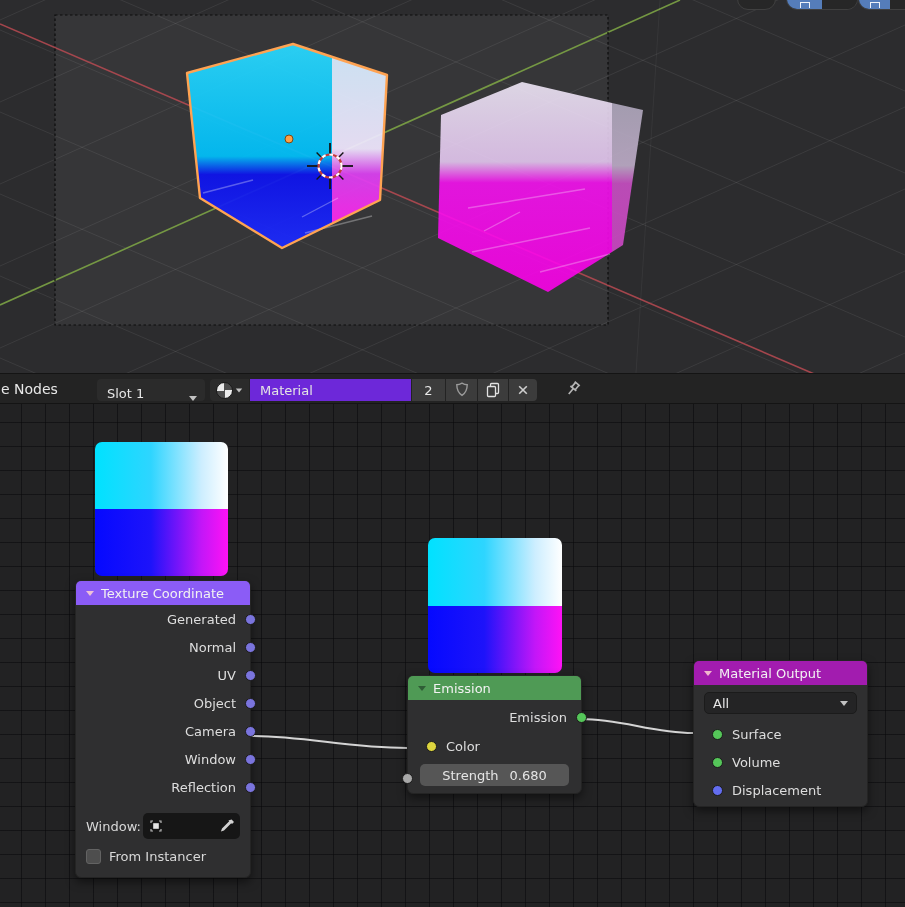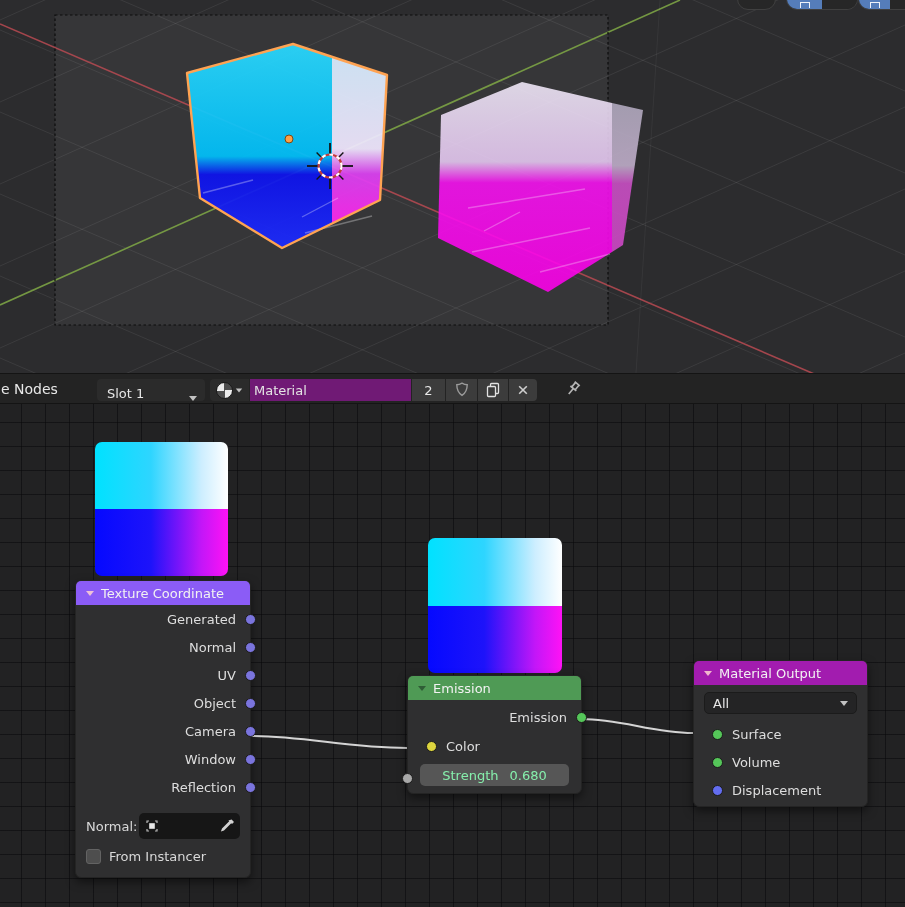--- a/index.html
+++ b/index.html
@@ -21,21 +21,21 @@
   .slot-select{position:absolute;left:97px;top:5px;width:108px;height:22px;background:#2b2b2b;
                border-radius:4px;display:flex;align-items:flex-end;box-sizing:border-box;padding:0 8px 0 10px;color:#e6e6e6;}
   .slot-select .lbl{flex:1;}
   .chev{width:0;height:0;border-left:4px solid transparent;border-right:4px solid transparent;border-top:5px solid #c2c2c2;}
   .mat-group{position:absolute;left:210px;top:5px;height:22px;display:flex;gap:1px;}
   .sphere-btn{width:39px;background:#2b2b2b;border-radius:4px 0 0 4px;display:flex;align-items:center;justify-content:center;gap:2px;}
   .sphere{width:15px;height:15px;border-radius:50%;
           background:conic-gradient(#4e4e4e 0 25%, #ececec 0 50%, #4e4e4e 0 75%, #ececec 0);
           border:1px solid #1a1a1a;}
   .sphere-btn .chev{transform:scale(.8);}
-  .name-field{width:161px;background:#701a75;color:#e4e4e4;display:flex;align-items:center;padding-left:4px;box-sizing:border-box;}
+  .name-field{width:161px;background:#6d28d9;color:#e4e4e4;display:flex;align-items:center;padding-left:10px;box-sizing:border-box;}
   .hbtn{background:#3c3c3c;display:flex;align-items:center;justify-content:center;color:#e8e8e8;}
   .count-btn{width:33px;}
   .shield-btn{width:31px;}
   .copy-btn{width:30px;}
   .x-btn{width:28px;border-radius:0 4px 4px 0;}
   .pin-btn{position:absolute;left:561px;top:4px;width:24px;height:24px;display:flex;align-items:center;justify-content:center;}
   
   .editor{position:absolute;left:0;top:404px;width:905px;height:503px;background:#222223;
           background-image:linear-gradient(to right, rgba(8,8,10,.55) 1px, transparent 1px),
                            linear-gradient(to bottom, rgba(8,8,10,.55) 1px, transparent 1px);
@@ -57,21 +57,21 @@
         border:1.5px solid #1b1b1b;box-sizing:border-box;}
   .sock.right{right:-6px;}
   .sock.left{left:-6px;}
   .field-row{display:flex;align-items:center;margin:12px 10px 0 10px;height:26px;}
   .obj-label{margin-right:2px;}
   .obj-field{flex:1;height:26px;background:#161616;border-radius:5px;display:flex;align-items:center;
              justify-content:space-between;padding:0 5px;box-sizing:border-box;}
   .check-row{display:flex;align-items:center;gap:8px;margin:8px 10px 0 10px;height:18px;}
   .checkbox{width:15px;height:15px;background:#4e4e4e;border:1px solid #636363;border-radius:3px;box-sizing:border-box;}
   .slider{height:22px;background:#565656;border-radius:5px;margin:4px 12px 0 12px;display:flex;
-          align-items:center;justify-content:center;gap:11px;color:#86efac;}
+          align-items:center;justify-content:center;gap:11px;color:#e5e5e5;}
   .dd{height:22px;background:#242425;border:1px solid #1b1b1b;border-radius:5px;margin:7px 10px 0 10px;
       display:flex;align-items:center;padding:0 8px;box-sizing:border-box;color:#e6e6e6;}
   .dd .lbl{flex:1;}
 </style>
 </head>
 <body>
 
 <div class="screen">
 
   <div class="viewport">
@@ -277,21 +277,21 @@
       </div>
       <div class="nrow out">
         <span>Window</span>
         <span class="sock right" style="background:#7a74dd;"></span>
       </div>
       <div class="nrow out">
         <span>Reflection</span>
         <span class="sock right" style="background:#7a74dd;"></span>
       </div>
       <div class="field-row">
-        <span class="obj-label">Normal:</span>
+        <span class="obj-label">Window:</span>
         <div class="obj-field">
           <svg width="16" height="16" viewBox="0 0 16 16">
             <g stroke="#b9b9b9" stroke-width="1.2" fill="none">
               <path d="M3 5 V3 H5 M11 3 H13 V5 M13 11 V13 H11 M5 13 H3 V11"></path>
             </g>
             <rect x="5.2" y="5.2" width="5.6" height="5.6" fill="#e6e6e6"></rect>
           </svg>
           <svg width="16" height="16" viewBox="0 0 16 16">
             <path d="M12.6 1.6 L15 4 L13 6 L12.2 5.2 L5 12.4 L1.9 13.5 L3 10.4 L10.2 3.2 L9.4 2.4 Z" fill="#d2d2d2"></path>
           </svg>

